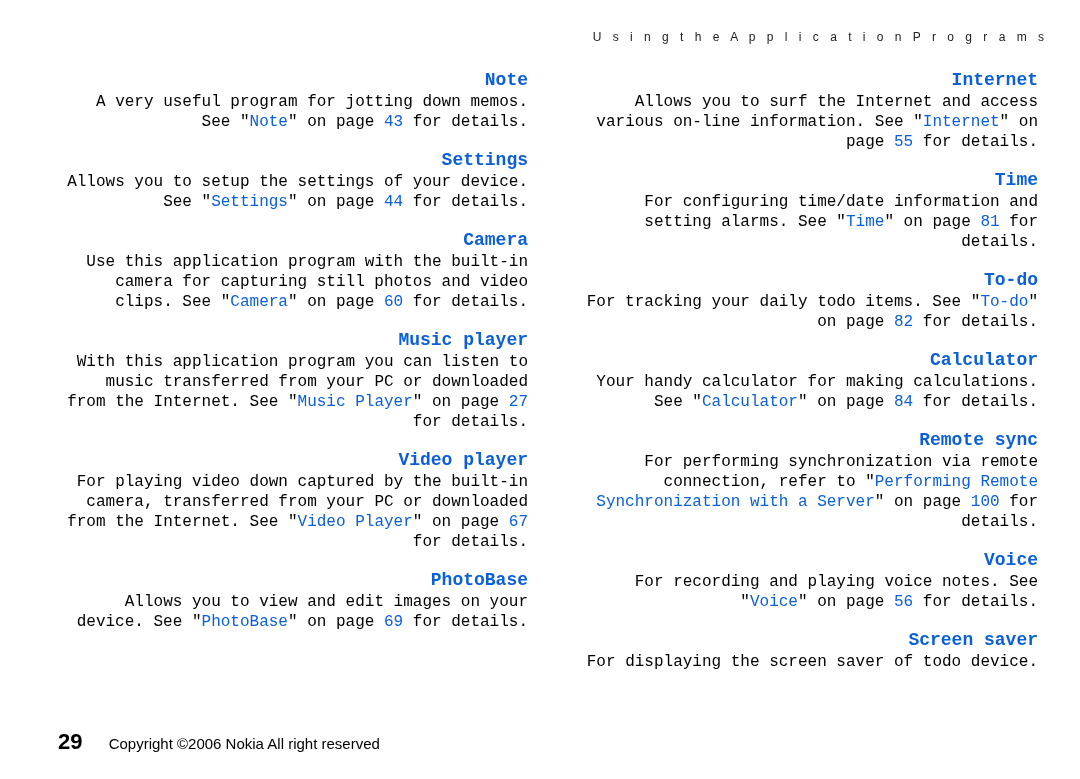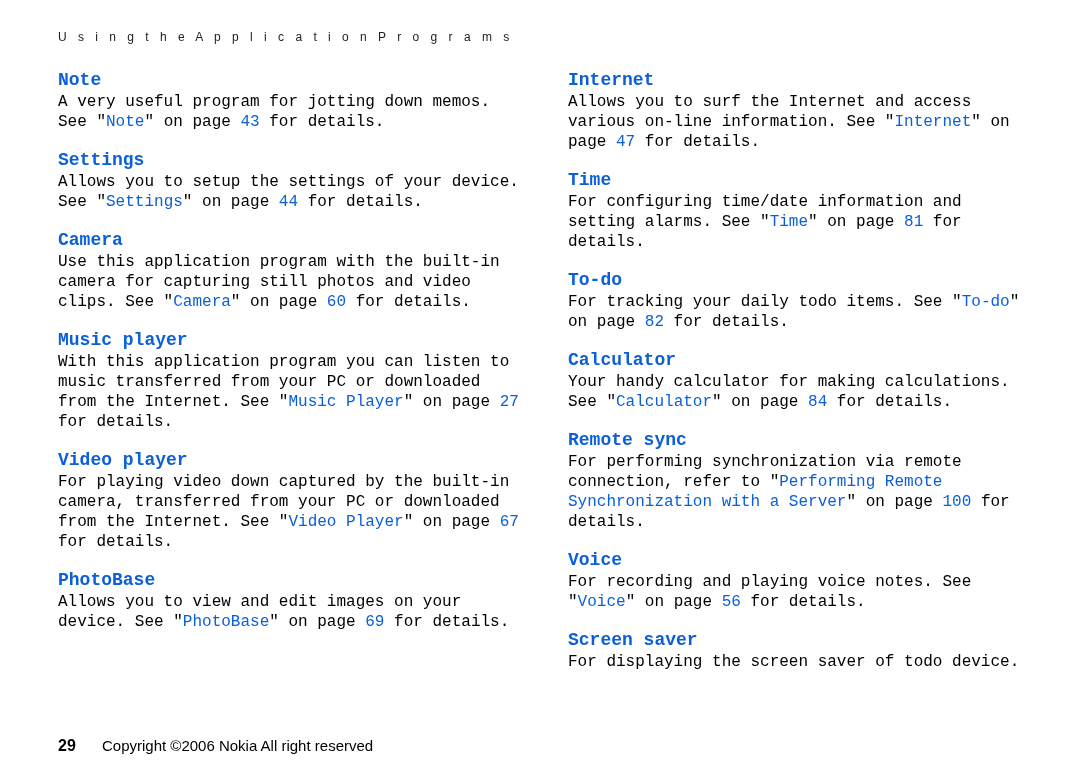--- a/index.html
+++ b/index.html
@@ -1,26 +1,26 @@
 <!DOCTYPE html>
 <html><head>
 <meta charset="utf-8">
 <style>
   * { margin: 0; padding: 0; box-sizing: border-box; }
   html, body { width: 1080px; height: 779px; background: #fff; font-family: Arial, Helvetica, sans-serif; color: #000; }
-  .page { padding: 30px 32px 0 58px; position: relative; height: 100%; }
+  .page { padding: 30px 32px 0 58px; position: relative; height: 100%; text-align: right; }
   .running-head { font-size: 12px; letter-spacing: 4px; color: #222; margin-bottom: 26px; }
   .columns { display: flex; gap: 40px; }
   .col { width: 470px; }
   .section { margin-bottom: 18px; font-family: Liberation Mono, monospace; }
   .sec-title { font-size: 18px; font-weight: bold; color: #0b5fd8; margin-bottom: 2px; }
   .body-text { font-size: 16px; line-height: 1.25; color: #000; }
   .link { color: #0b5fd8; }
   .footer { position: absolute; bottom: 24px; left: 58px; font-size: 15px; }
-  .page-num { font-weight: bold; font-size: 16px; margin-right: 22px; }
+  .page-num { font-weight: bold; font-size: 22px; margin-right: 22px; }
 </style>
 </head>
 <body>
 
 <div class="page">
   <div class="running-head">U s i n g   t h e   A p p l i c a t i o n   P r o g r a m s</div>
 
   <div class="columns">
 
     <div class="col">
@@ -67,21 +67,21 @@
         </div>
       </div>
 
     </div>
 
     <div class="col">
 
       <div class="section">
         <div class="sec-title">Internet</div>
         <div class="body-text">
-          <span>Allows you to surf the Internet and access various on-line information. See "</span><span class="link">Internet</span><span>" on page </span><span class="link">47</span><span> for details.</span>
+          <span>Allows you to surf the Internet and access various on-line information. See "</span><span class="link">Internet</span><span>" on page </span><span class="link">55</span><span> for details.</span>
         </div>
       </div>
 
       <div class="section">
         <div class="sec-title">Time</div>
         <div class="body-text">
           <span>For configuring time/date information and setting alarms. See "</span><span class="link">Time</span><span>" on page </span><span class="link">81</span><span> for details.</span>
         </div>
       </div>
 

